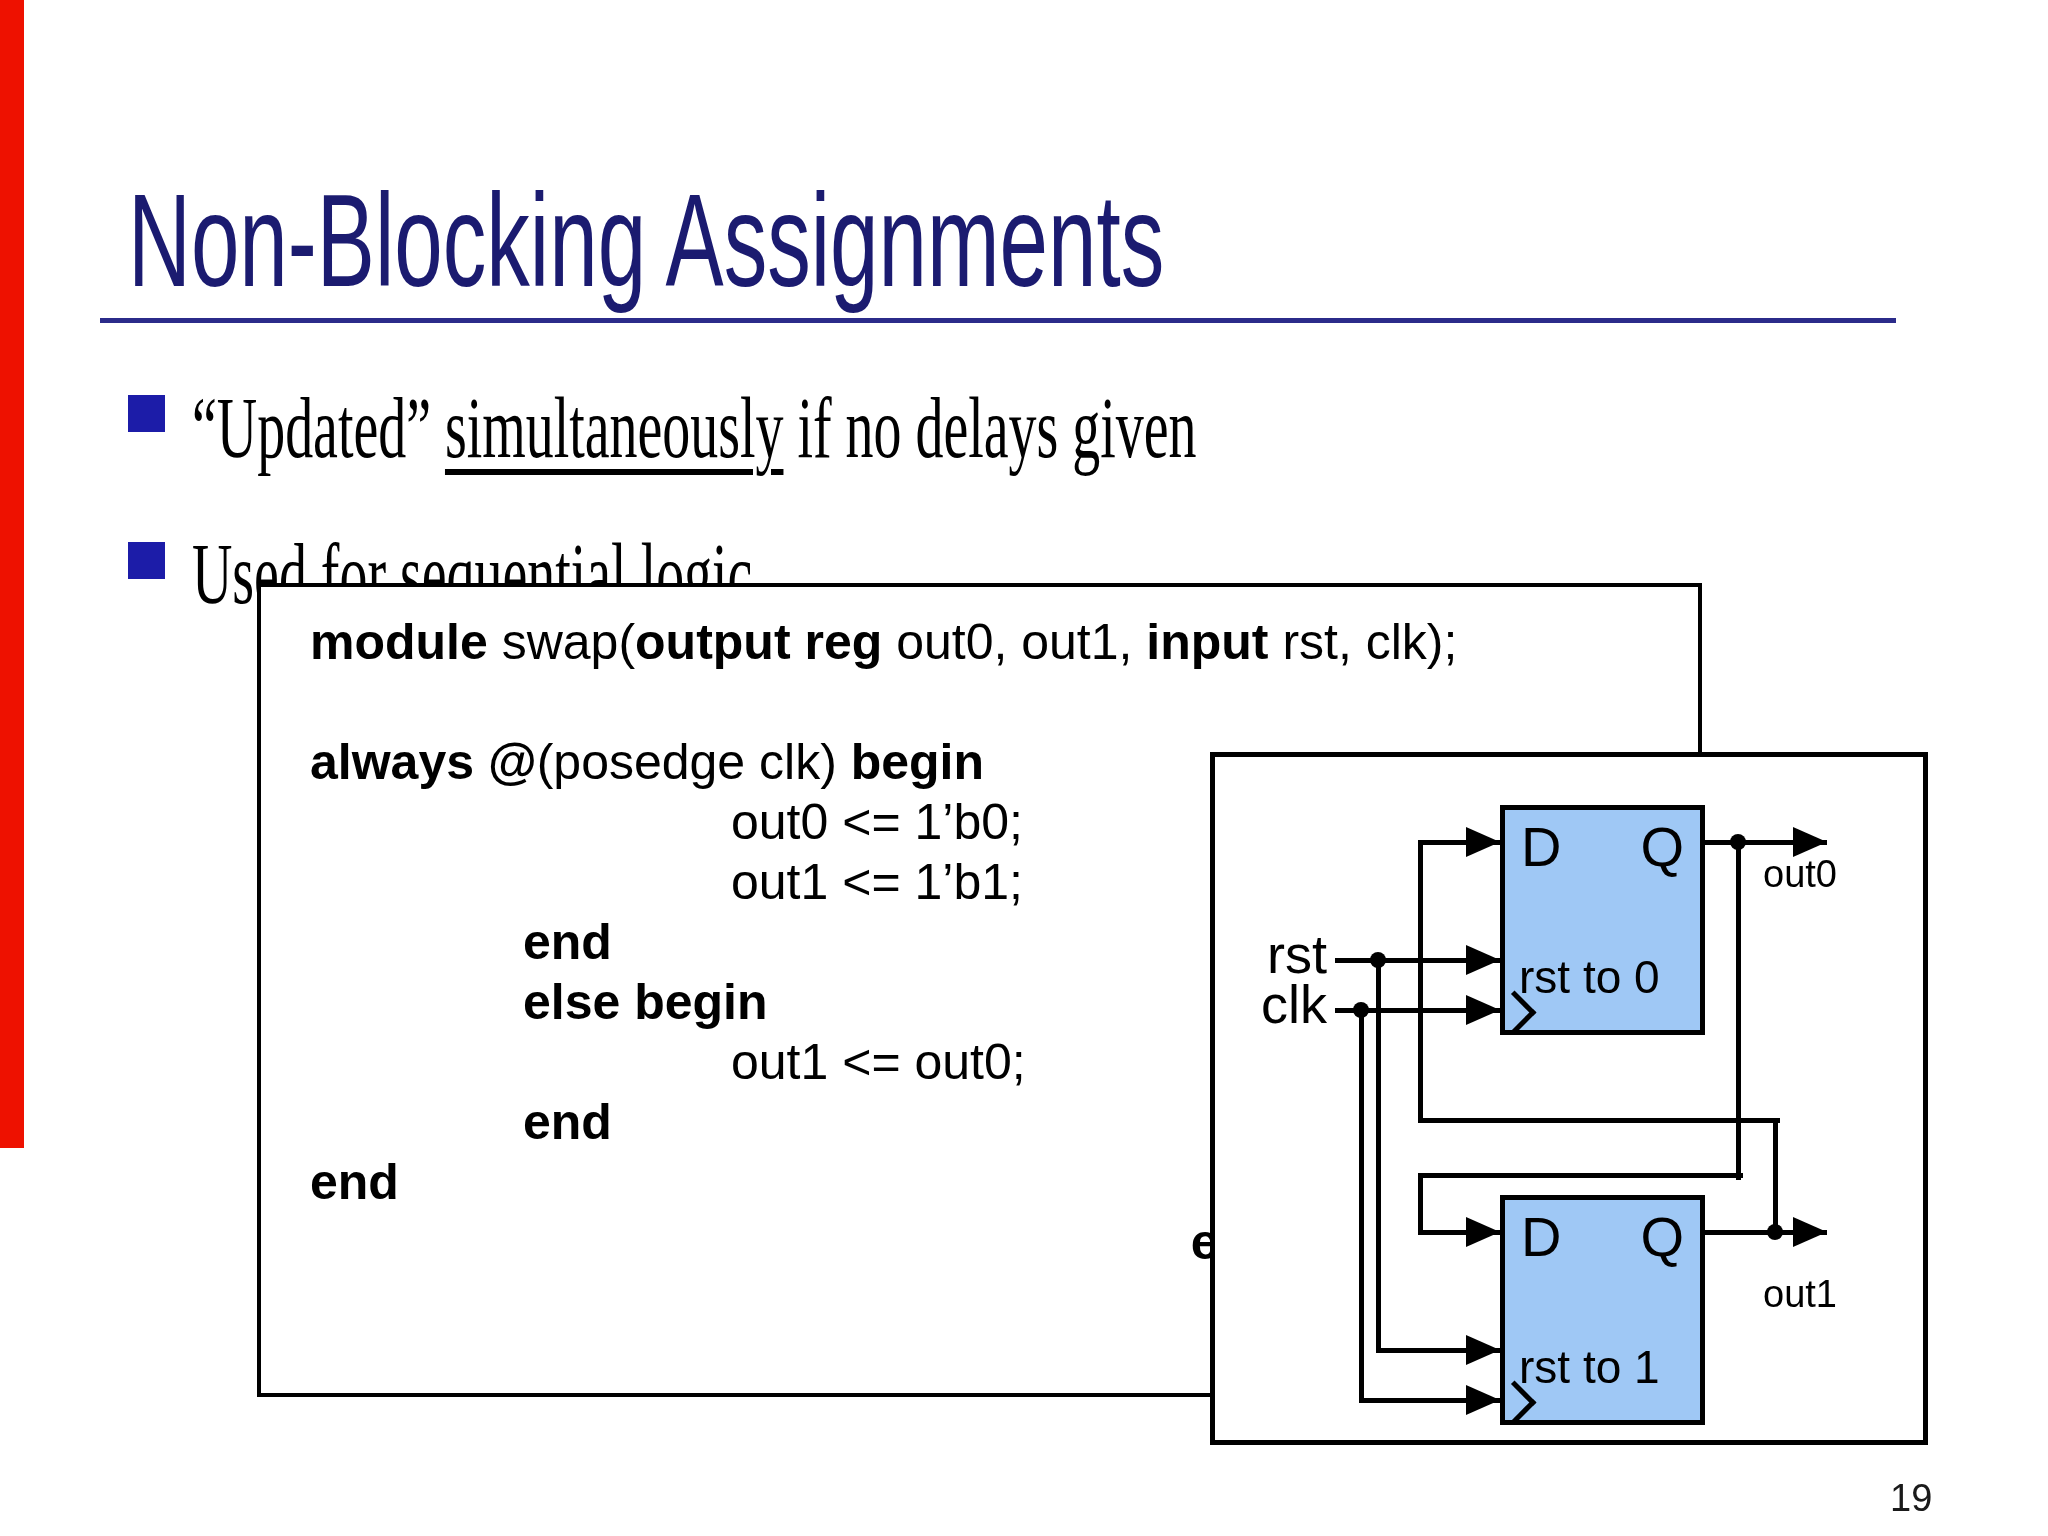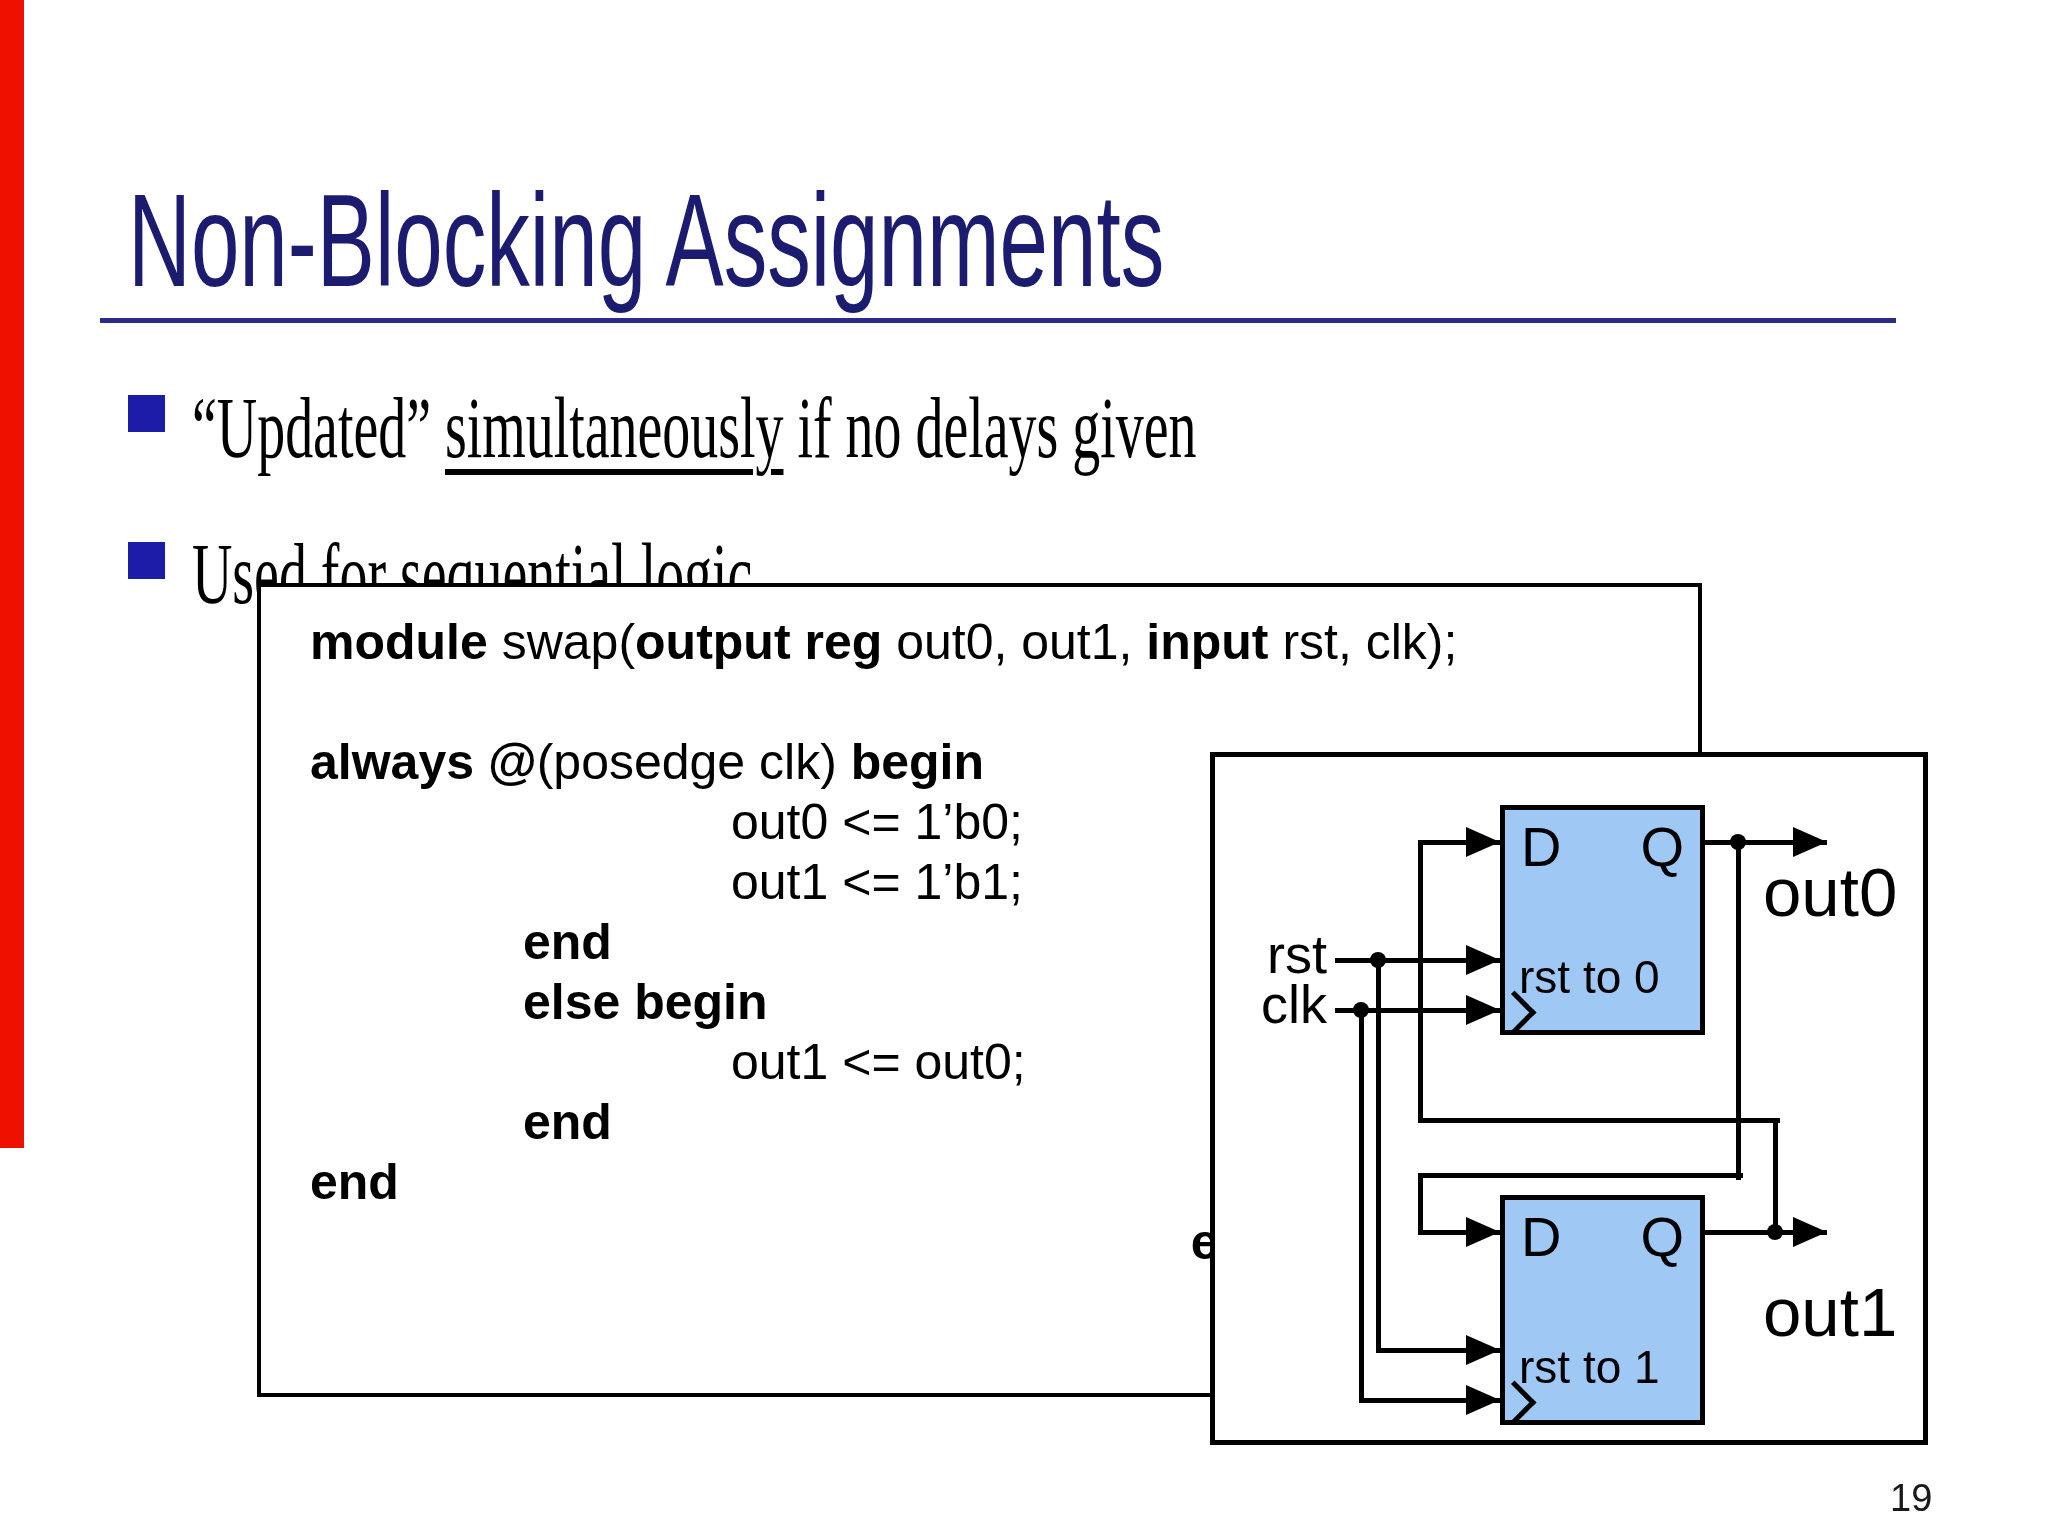--- a/index.html
+++ b/index.html
@@ -48,21 +48,21 @@
   #ff0{top:48px;} #ff1{top:438px;}
   .ff .pin-d{left:16px;top:4px;font-size:56px;}
   .ff .pin-q{right:16px;top:4px;font-size:56px;}
   .ff .ff-note{left:14px;top:140px;font-size:46px;white-space:nowrap;}
   .wire{background:#000;}
   .wh{height:5px;} .wv{width:5px;}
   .dot{width:16px;height:16px;border-radius:50%;background:#000;}
   .arr{width:0;height:0;border-top:15px solid transparent;border-bottom:15px solid transparent;border-left:34px solid #000;}
   .clk-chevron{width:26px;height:26px;border-top:5px solid #000;border-right:5px solid #000;transform:rotate(45deg);}
   .sig-label{font-size:54px;width:94px;text-align:right;left:18px;white-space:nowrap;}
-  .out-label{font-size:69px;left:548px;white-space:nowrap;}
+  .out-label{font-size:38px;left:548px;white-space:nowrap;}
   #page-number{left:1890px;top:1477px;font-size:38px;color:#1a1a1a;}
 </style>
 </head>
 <body>
 
 <div class="abs" id="red-bar"></div>
 
 <div class="abs" id="slide-title">Non-Blocking Assignments</div>
 <div class="abs" id="title-rule"></div>
 

